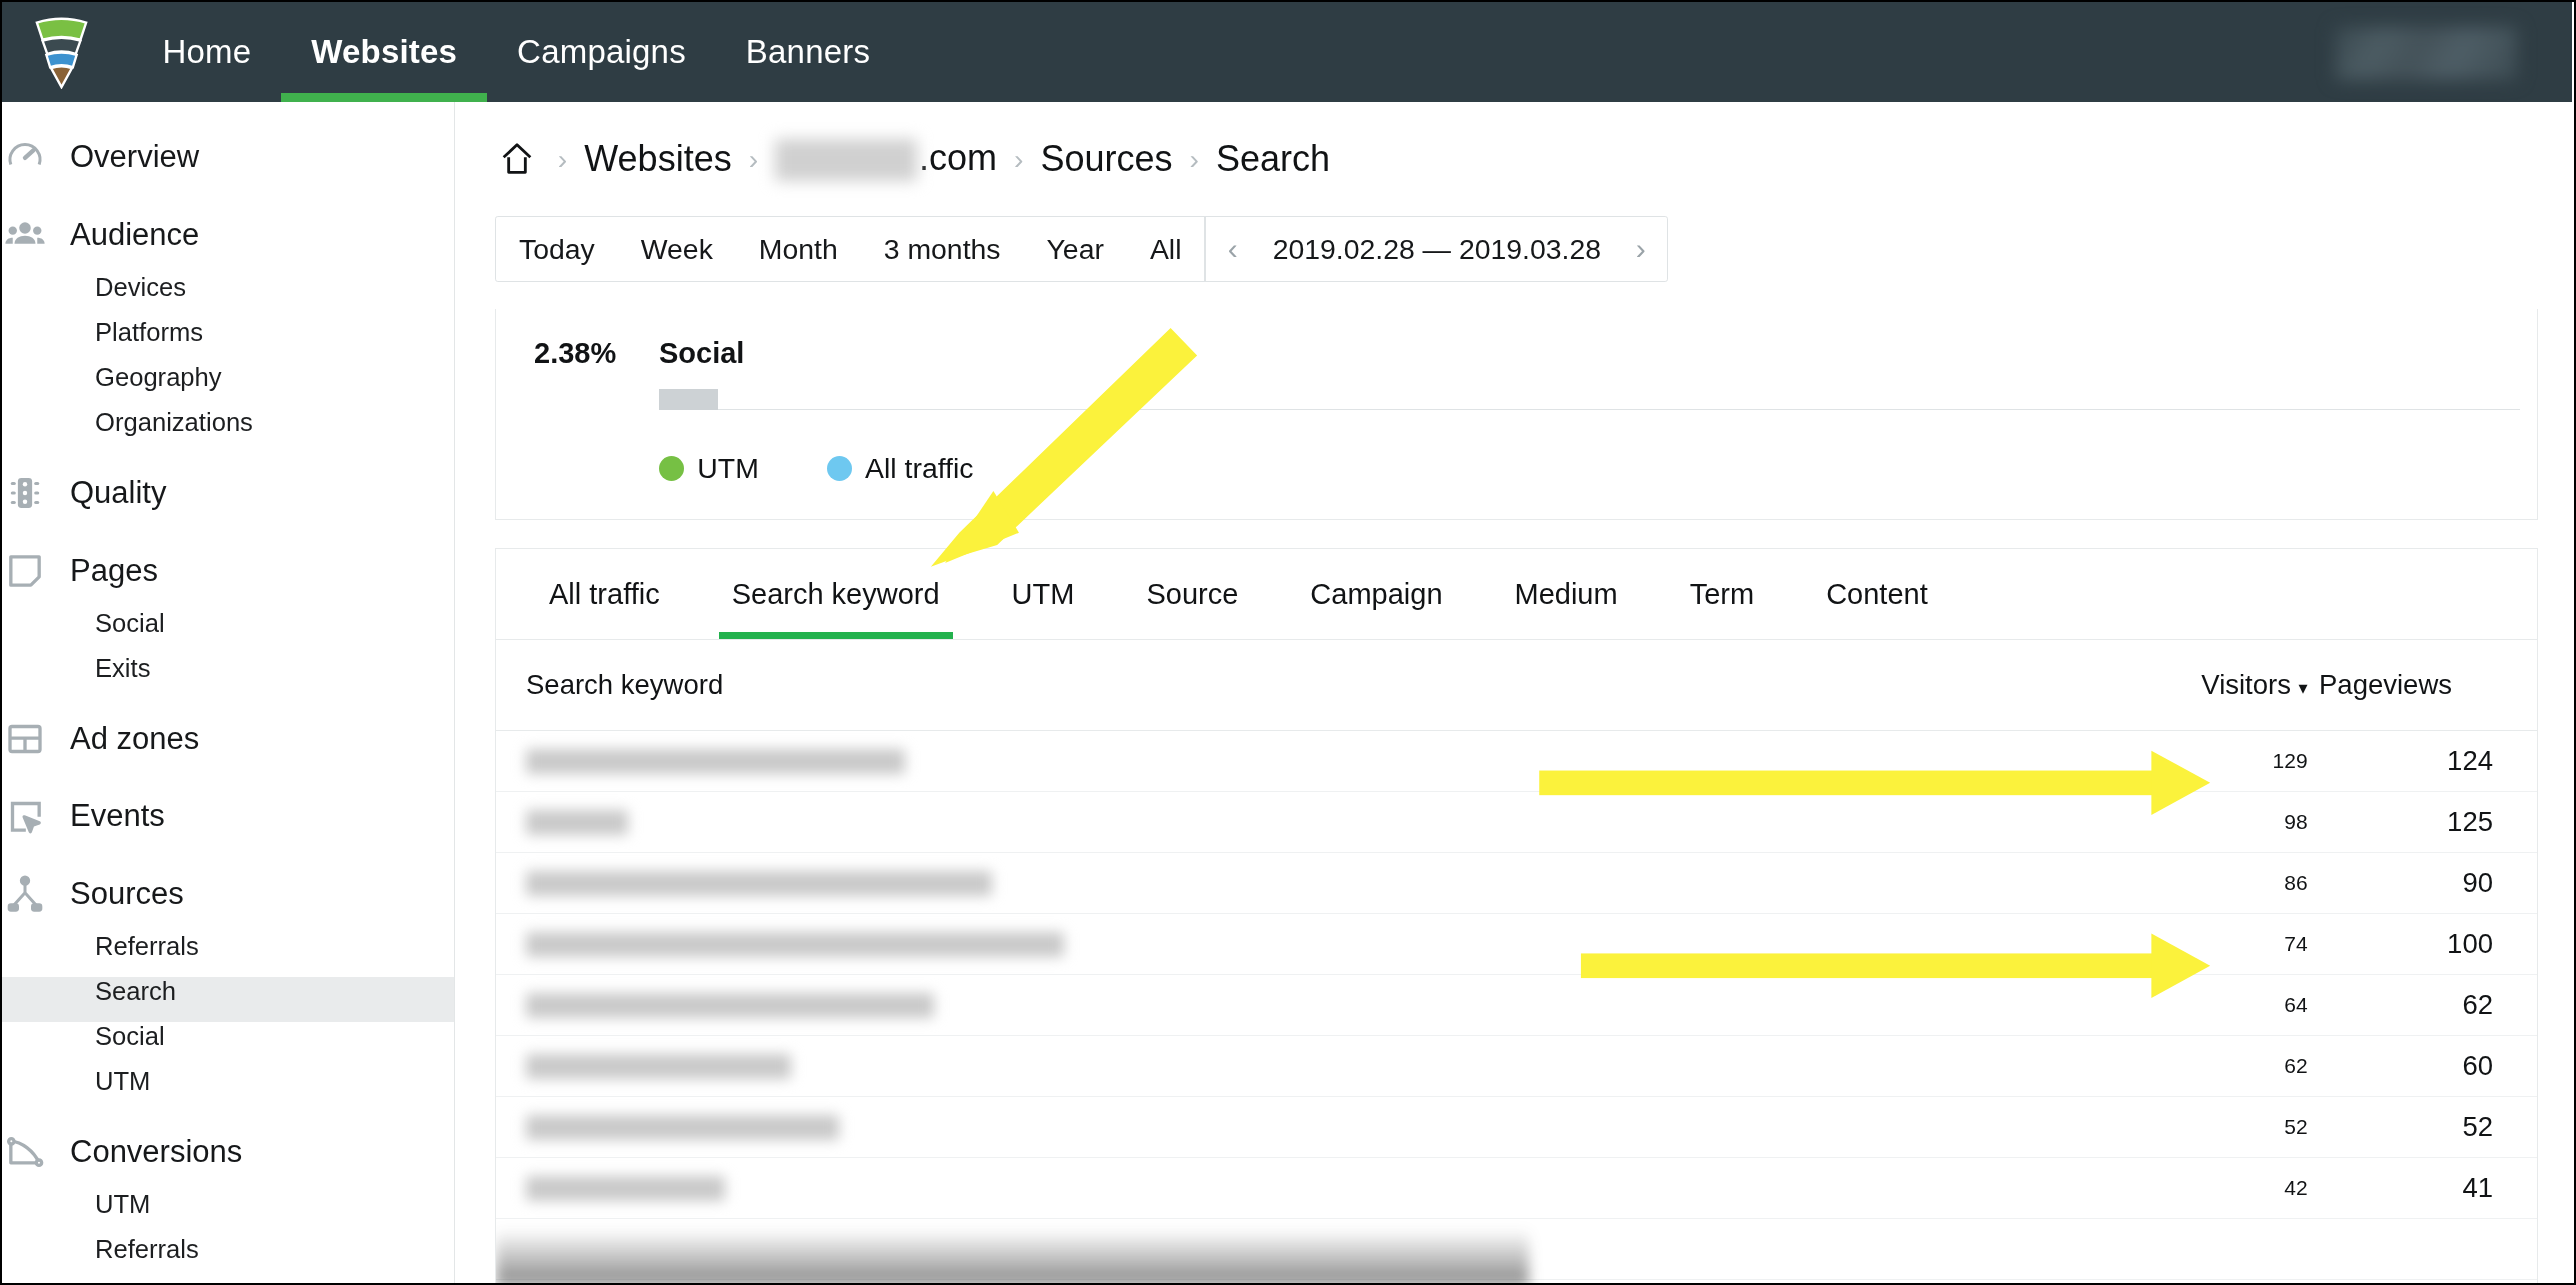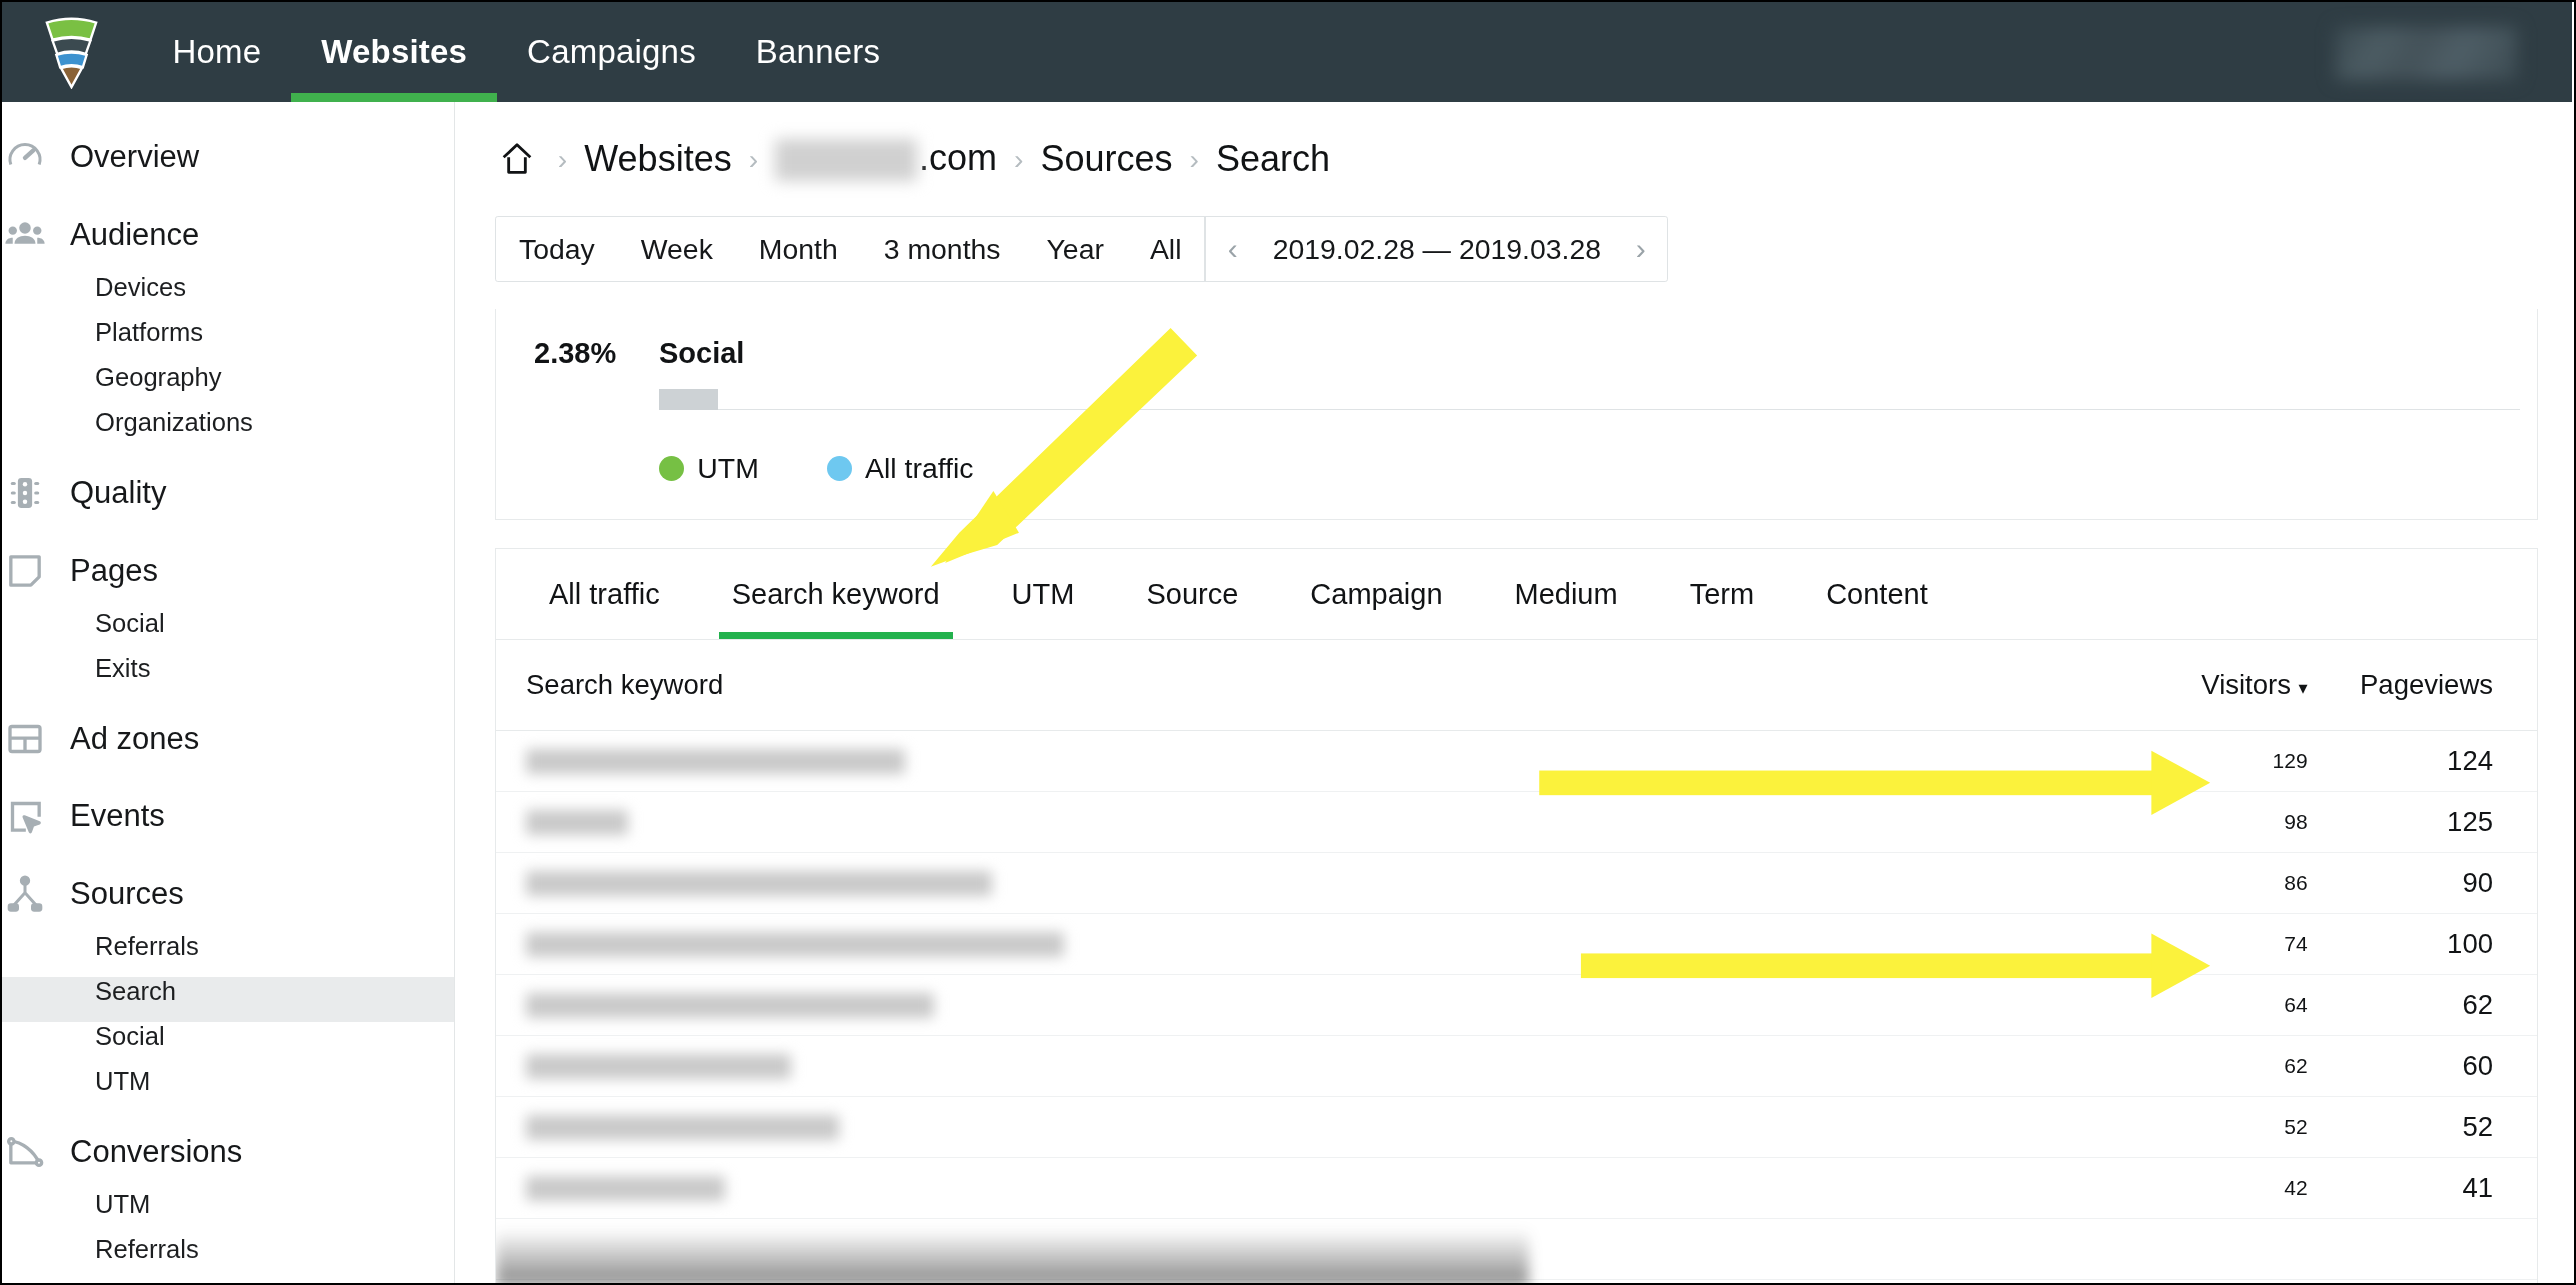--- a/index.html
+++ b/index.html
@@ -16,21 +16,21 @@
     background: #ffffff;
     border: 2.8px solid #000;
     overflow: hidden;
   }
 
   
   .topnav {
     position: absolute; top: 0; left: 0;
     width: 2570px; height: 100px;
     background: #2f3d44;
-    display: flex; align-items: center; padding-left: 10px;
+    display: flex; align-items: center;
   }
   .logo-wrap {
     width: 85px; height: 100px;
     display: flex; align-items: center; justify-content: center;
     margin-left: 17px;
     flex: 0 0 auto;
   }
   .nav-items { display: flex; align-items: stretch; height: 100px; margin-left: 28.4px; }
   .nav-item {
     position: relative;
@@ -197,21 +197,21 @@
   .thead {
     display: flex; align-items: center;
     height: 91px;
     border-bottom: 1.9px solid #e7eaeb;
   }
   .th-key { flex: 1; padding-left: 30px; font-size: 27.5px; color: #111315; }
   .th-num {
     width: 199px; text-align: right; padding-right: 11.4px;
     font-size: 27.5px; color: #111315; cursor: pointer; white-space: nowrap;
   }
-  .th-pv { width: 218px; text-align: right; padding-right: 44px; font-size: 27.5px; color: #111315; }
+  .th-pv { width: 218px; text-align: left; padding-right: 44px; font-size: 27.5px; color: #111315; }
   .caret { font-size: 18px; color: #111315; margin-left: 7.6px; }
 
   .trow {
     display: flex; align-items: center;
     height: 61px;
     border-bottom: 1.9px solid #eff1f2;
   }
   .td-key { flex: 1; padding-left: 30px; height: 100%; display: flex; align-items: center; }
   .redact {
     height: 25px; background: #c9c9c9;

